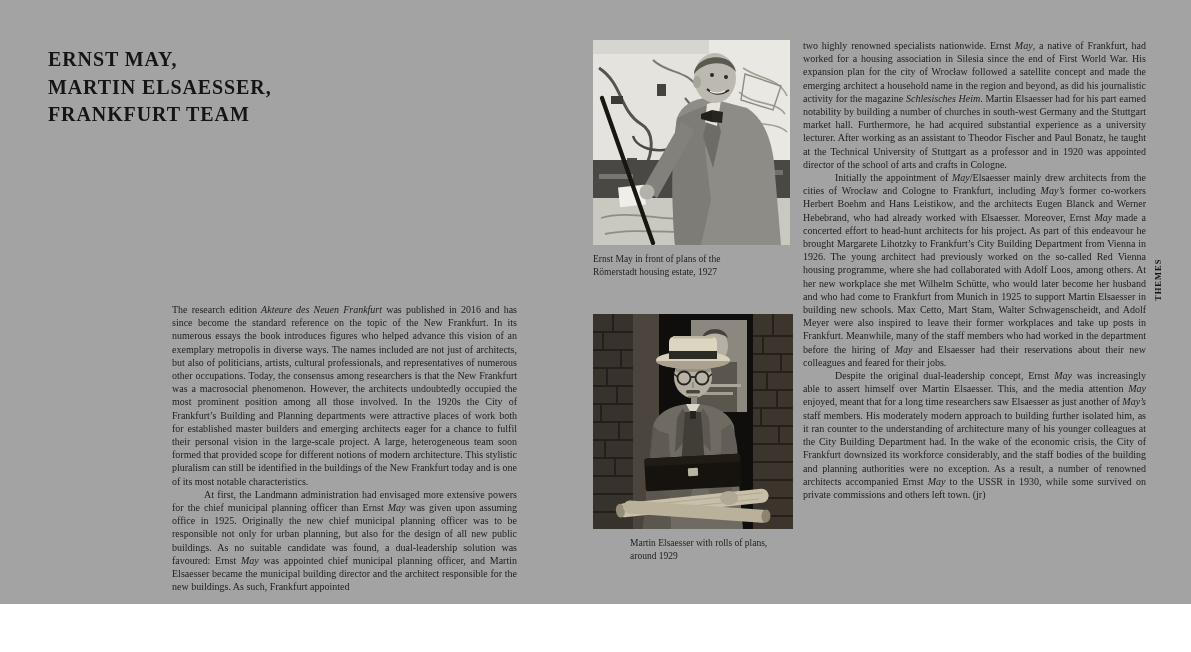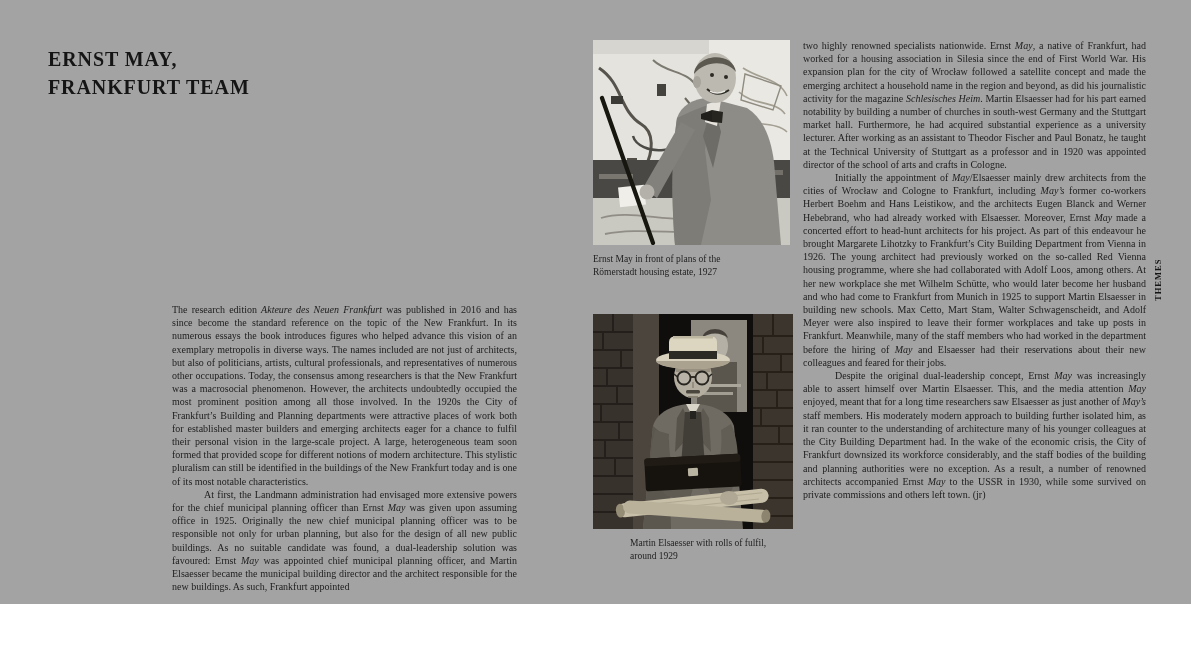--- a/index.html
+++ b/index.html
@@ -35,20 +35,21 @@
     white-space:nowrap;
   }
 </style>
 </head>
 <body>
 
 <div class="page">
 
   <div class="title">
     <div>ERNST MAY,</div>
+    <div>MARTIN ELSAESSER,</div>
     <div>FRANKFURT TEAM</div>
   </div>
 
   <div class="bodycol left-col">
     <p>The research edition <i>Akteure des Neuen Frankfurt</i> was published in 2016 and has since become the standard reference on the topic of the New Frankfurt. In its numerous essays the book introduces figures who helped advance this vision of an exemplary metropolis in diverse ways. The names included are not just of architects, but also of politicians, artists, cultural professionals, and representatives of numerous other occupations. Today, the consensus among researchers is that the New Frankfurt was a macrosocial phenomenon. However, the architects undoubtedly occupied the most prominent position among all those involved. In the 1920s the City of Frankfurt’s Building and Planning departments were attractive places of work both for established master builders and emerging architects eager for a chance to fulfil their personal vision in the large-scale project. A large, heterogeneous team soon formed that provided scope for different notions of modern architecture. This stylistic pluralism can still be identified in the buildings of the New Frankfurt today and is one of its most notable characteristics.</p>
     <p class="indent">At first, the Landmann administration had envisaged more extensive powers for the chief municipal planning officer than Ernst <i>May</i> was given upon assuming office in 1925. Originally the new chief municipal planning officer was to be responsible not only for urban planning, but also for the design of all new public buildings. As no suitable candidate was found, a dual-leadership solution was favoured: Ernst <i>May</i> was appointed chief municipal planning officer, and Martin Elsaesser became the municipal building director and the architect responsible for the new buildings. As such, Frankfurt appointed</p>
   </div>
 
   <div class="figure fig1">
     <svg viewBox="0 0 197 205" preserveAspectRatio="none">
@@ -144,21 +145,21 @@
         <path d="M40,186 H170 M40,192 H166" stroke="#b0a890" stroke-width="1" fill="none"></path>
       </g>
       <g transform="rotate(4 100 198)">
         <rect x="30" y="191" width="146" height="13" rx="6.5" fill="#b9b19a"></rect>
         <ellipse cx="173" cy="197" rx="4.5" ry="6.5" fill="#8c846e"></ellipse>
       </g>
       <ellipse cx="136" cy="184" rx="9" ry="7" fill="#b0a894"></ellipse>
     </svg>
   </div>
   <div class="caption cap2">
-    <div>Martin Elsaesser with rolls of fulfil,</div>
+    <div>Martin Elsaesser with rolls of plans,</div>
     <div>around 1929</div>
   </div>
 
   <div class="bodycol right-col">
     <p>two highly renowned specialists nationwide. Ernst <i>May</i>, a native of Frankfurt, had worked for a housing association in Silesia since the end of First World War. His expansion plan for the city of Wrocław followed a satellite concept and made the emerging architect a household name in the region and beyond, as did his journalistic activity for the magazine <i>Schlesisches Heim</i>. Martin Elsaesser had for his part earned notability by building a number of churches in south-west Germany and the Stuttgart market hall. Furthermore, he had acquired substantial experience as a university lecturer. After working as an assistant to Theodor Fischer and Paul Bonatz, he taught at the Technical University of Stuttgart as a professor and in 1920 was appointed director of the school of arts and crafts in Cologne.</p>
     <p class="indent">Initially the appointment of <i>May</i>/Elsaesser mainly drew architects from the cities of Wrocław and Cologne to Frankfurt, including <i>May’s</i> former co-workers Herbert Boehm and Hans Leistikow, and the architects Eugen Blanck and Werner Hebebrand, who had already worked with Elsaesser. Moreover, Ernst <i>May</i> made a concerted effort to head-hunt architects for his project. As part of this endeavour he brought Margarete Lihotzky to Frankfurt’s City Building Department from Vienna in 1926. The young architect had previously worked on the so-called Red Vienna housing programme, where she had collaborated with Adolf Loos, among others. At her new workplace she met Wilhelm Schütte, who would later become her husband and who had come to Frankfurt from Munich in 1925 to support Martin Elsaesser in building new schools. Max Cetto, Mart Stam, Walter Schwagenscheidt, and Adolf Meyer were also inspired to leave their former workplaces and take up posts in Frankfurt. Meanwhile, many of the staff members who had worked in the department before the hiring of <i>May</i> and Elsaesser had their reservations about their new colleagues and feared for their jobs.</p>
     <p class="indent">Despite the original dual-leadership concept, Ernst <i>May</i> was increasingly able to assert himself over Martin Elsaesser. This, and the media attention <i>May</i> enjoyed, meant that for a long time researchers saw Elsaesser as just another of <i>May’s</i> staff members. His moderately modern approach to building further isolated him, as it ran counter to the understanding of architecture many of his younger colleagues at the City Building Department had. In the wake of the economic crisis, the City of Frankfurt downsized its workforce considerably, and the staff bodies of the building and planning authorities were no exception. As a result, a number of renowned architects accompanied Ernst <i>May</i> to the USSR in 1930, while some survived on private commissions and others left town. (jr)</p>
   </div>
 
   <div class="edge-tab">THEMES</div>

